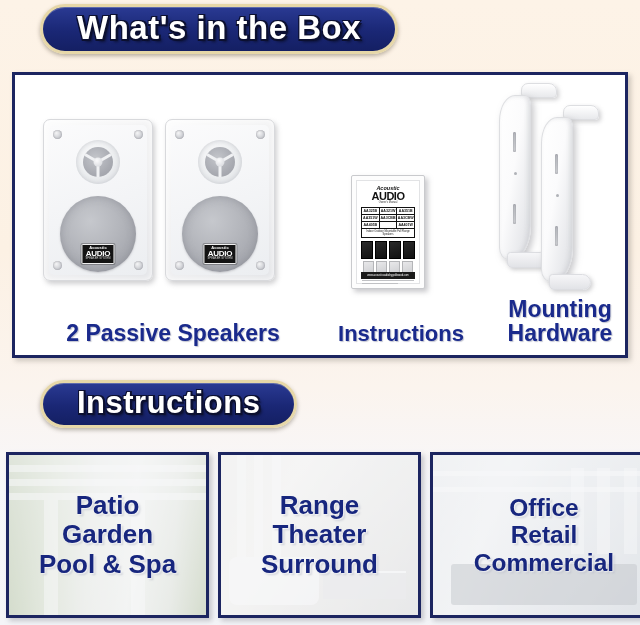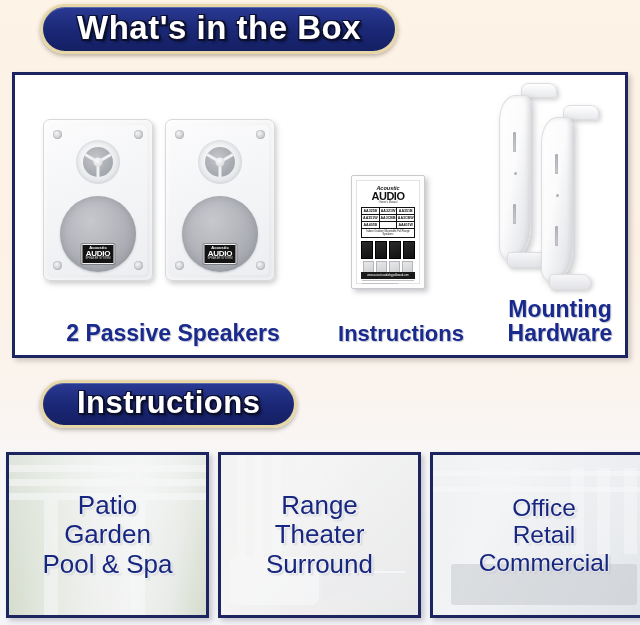--- a/index.html
+++ b/index.html
@@ -187,21 +187,21 @@
     box-shadow:3px 3px 5px rgba(140,140,148,.45);
     overflow:hidden;
   }
   #app-0{left:6px;width:203px;}
   #app-1{left:218px;width:203px;}
   #app-2{left:430px;width:228px;}
   .app-photo{position:absolute;inset:0;opacity:.42;}
   .app-label{
     position:absolute;inset:0;
     display:flex;flex-direction:column;align-items:center;justify-content:center;
-    color:#17267e;font-weight:normal;font-size:26px;line-height:1.12;
+    color:#17267e;font-weight:bold;font-size:26px;line-height:1.12;
     text-align:center;white-space:pre-line;
     text-shadow:1px 1px 2px rgba(255,255,255,.9), 2px 2px 2px rgba(150,155,175,.45);
   }
   #app-2 .app-label{font-size:24.5px;}
 
   
   .ph-garden{background:
     linear-gradient(180deg,rgba(255,255,255,.55),rgba(255,255,255,.25)),
     linear-gradient(95deg,#7f9a5e 0%,#b9c9a4 22%,#dfe3d8 42%,#eef0ea 62%,#cfd6c6 82%,#8fa571 100%);}
   .ph-garden .slat{position:absolute;left:0;right:0;height:7px;background:rgba(255,255,255,.55);}

